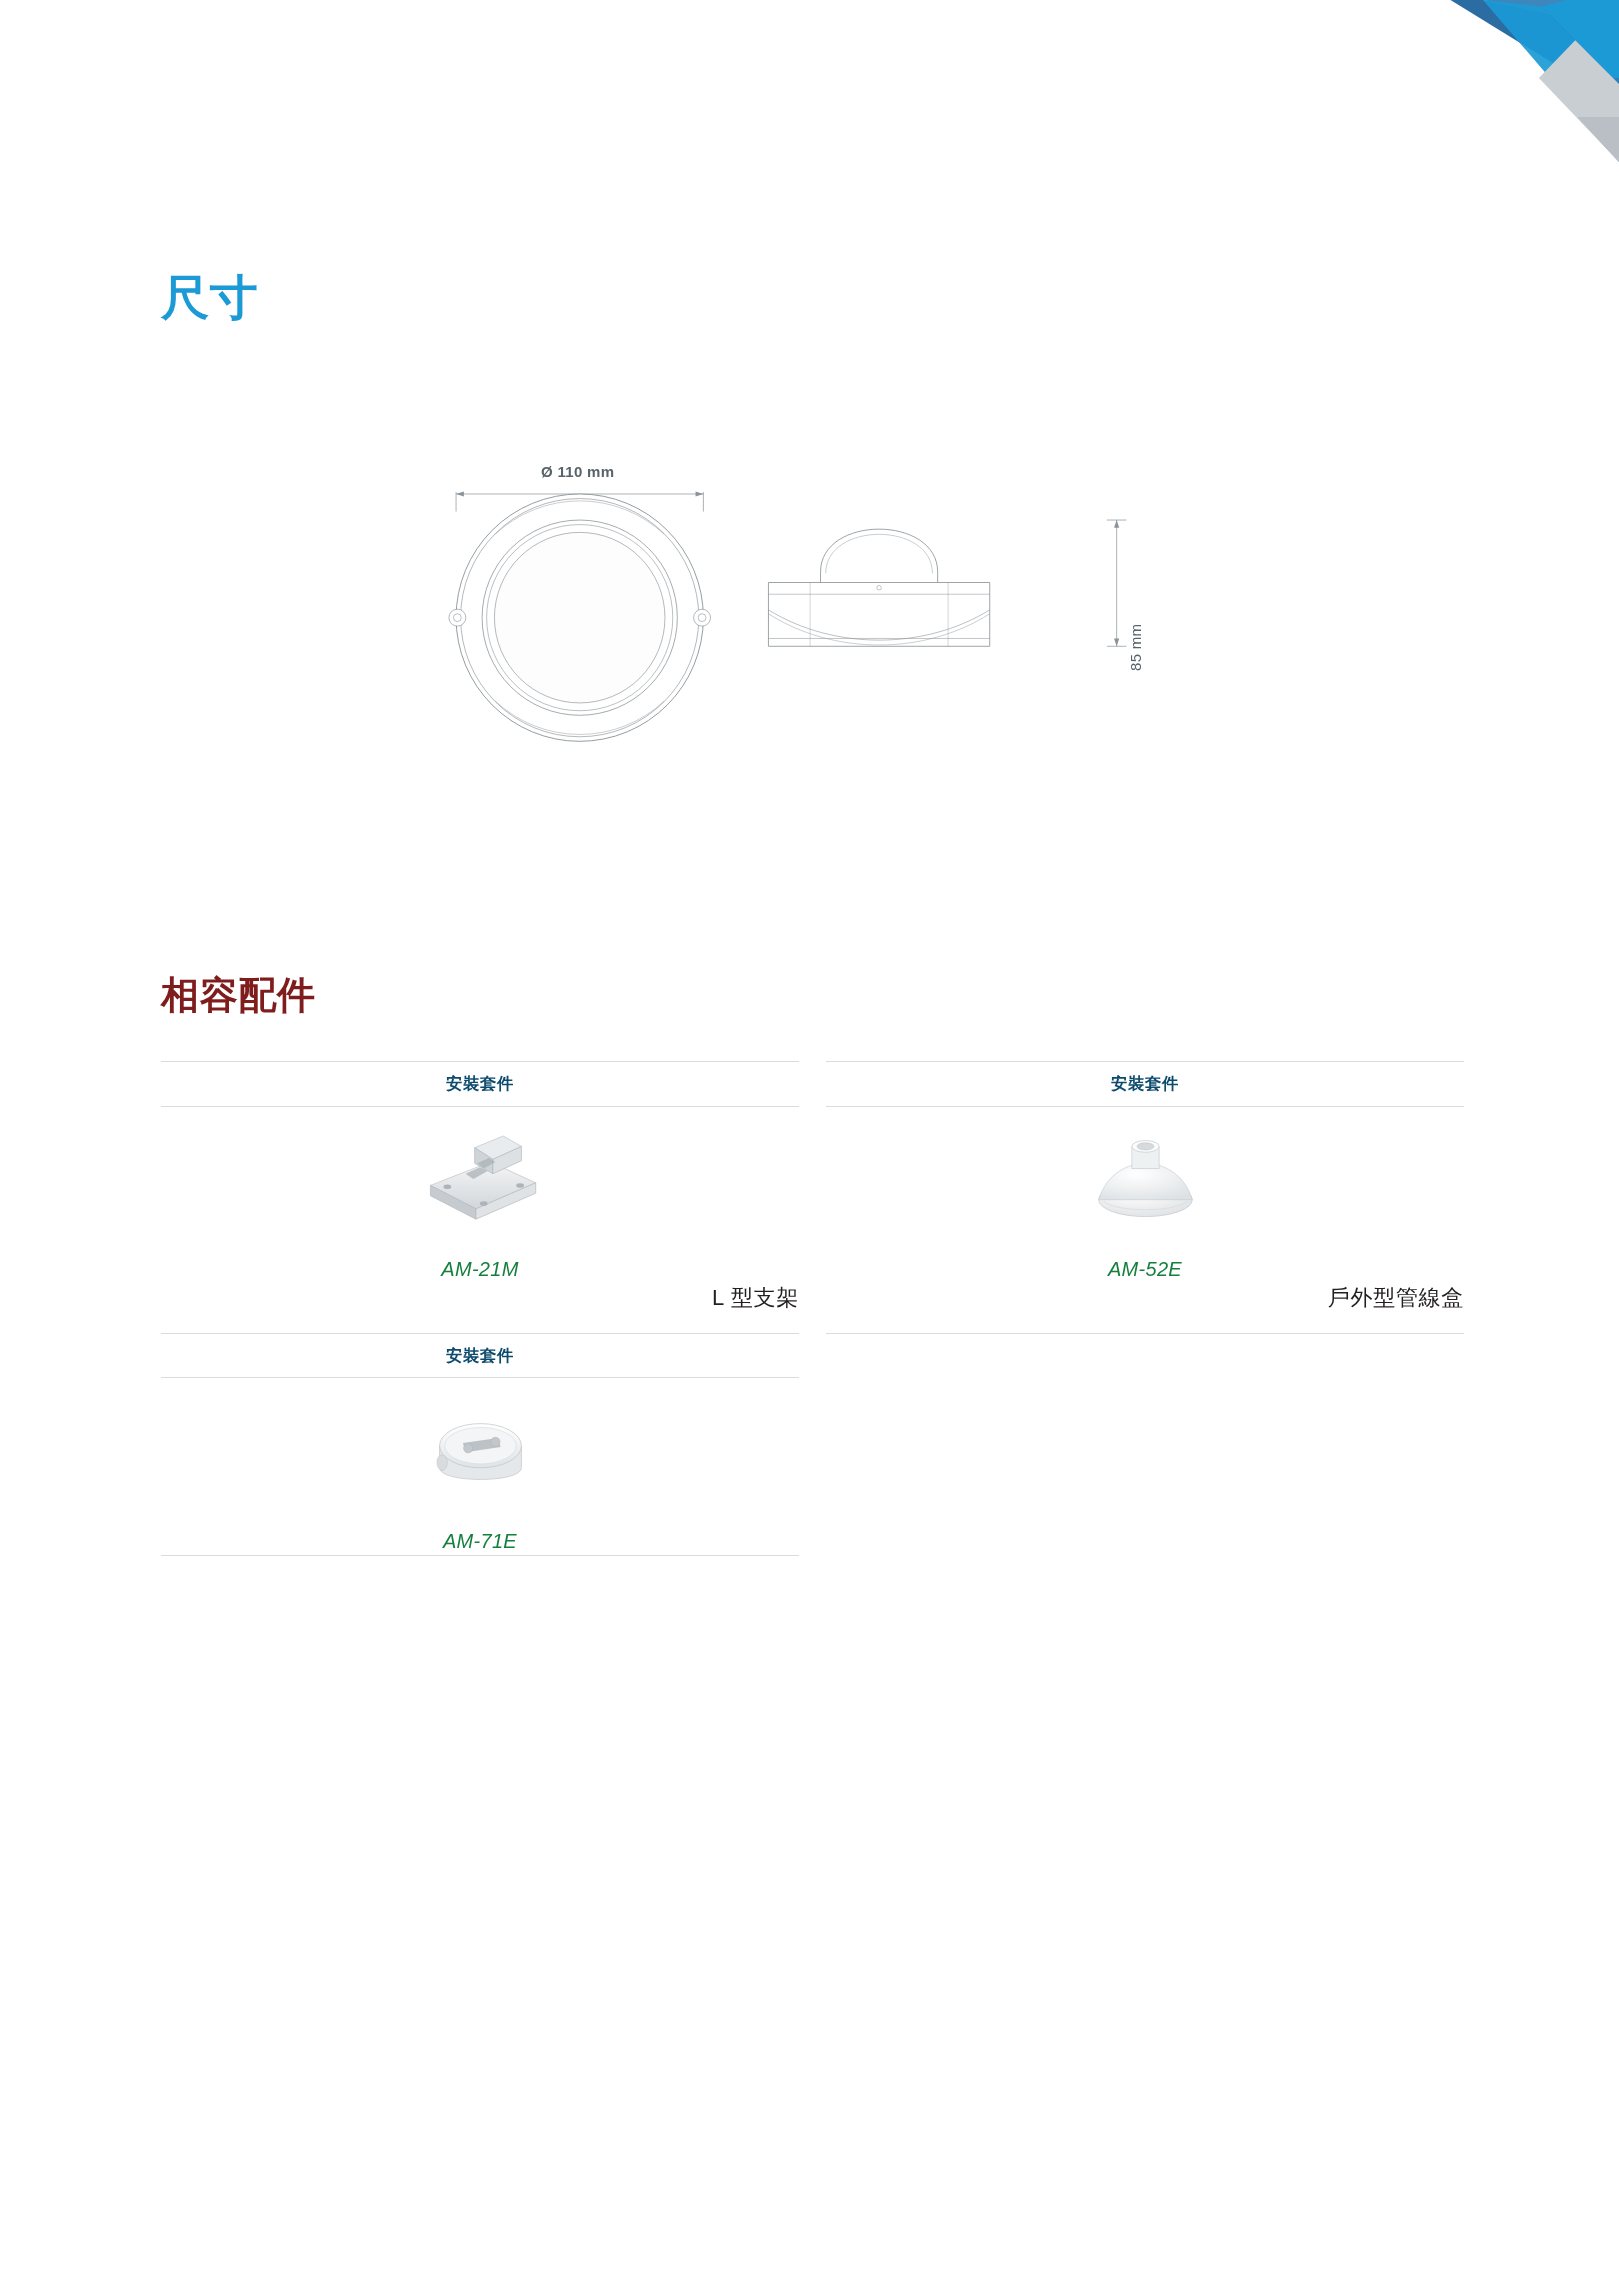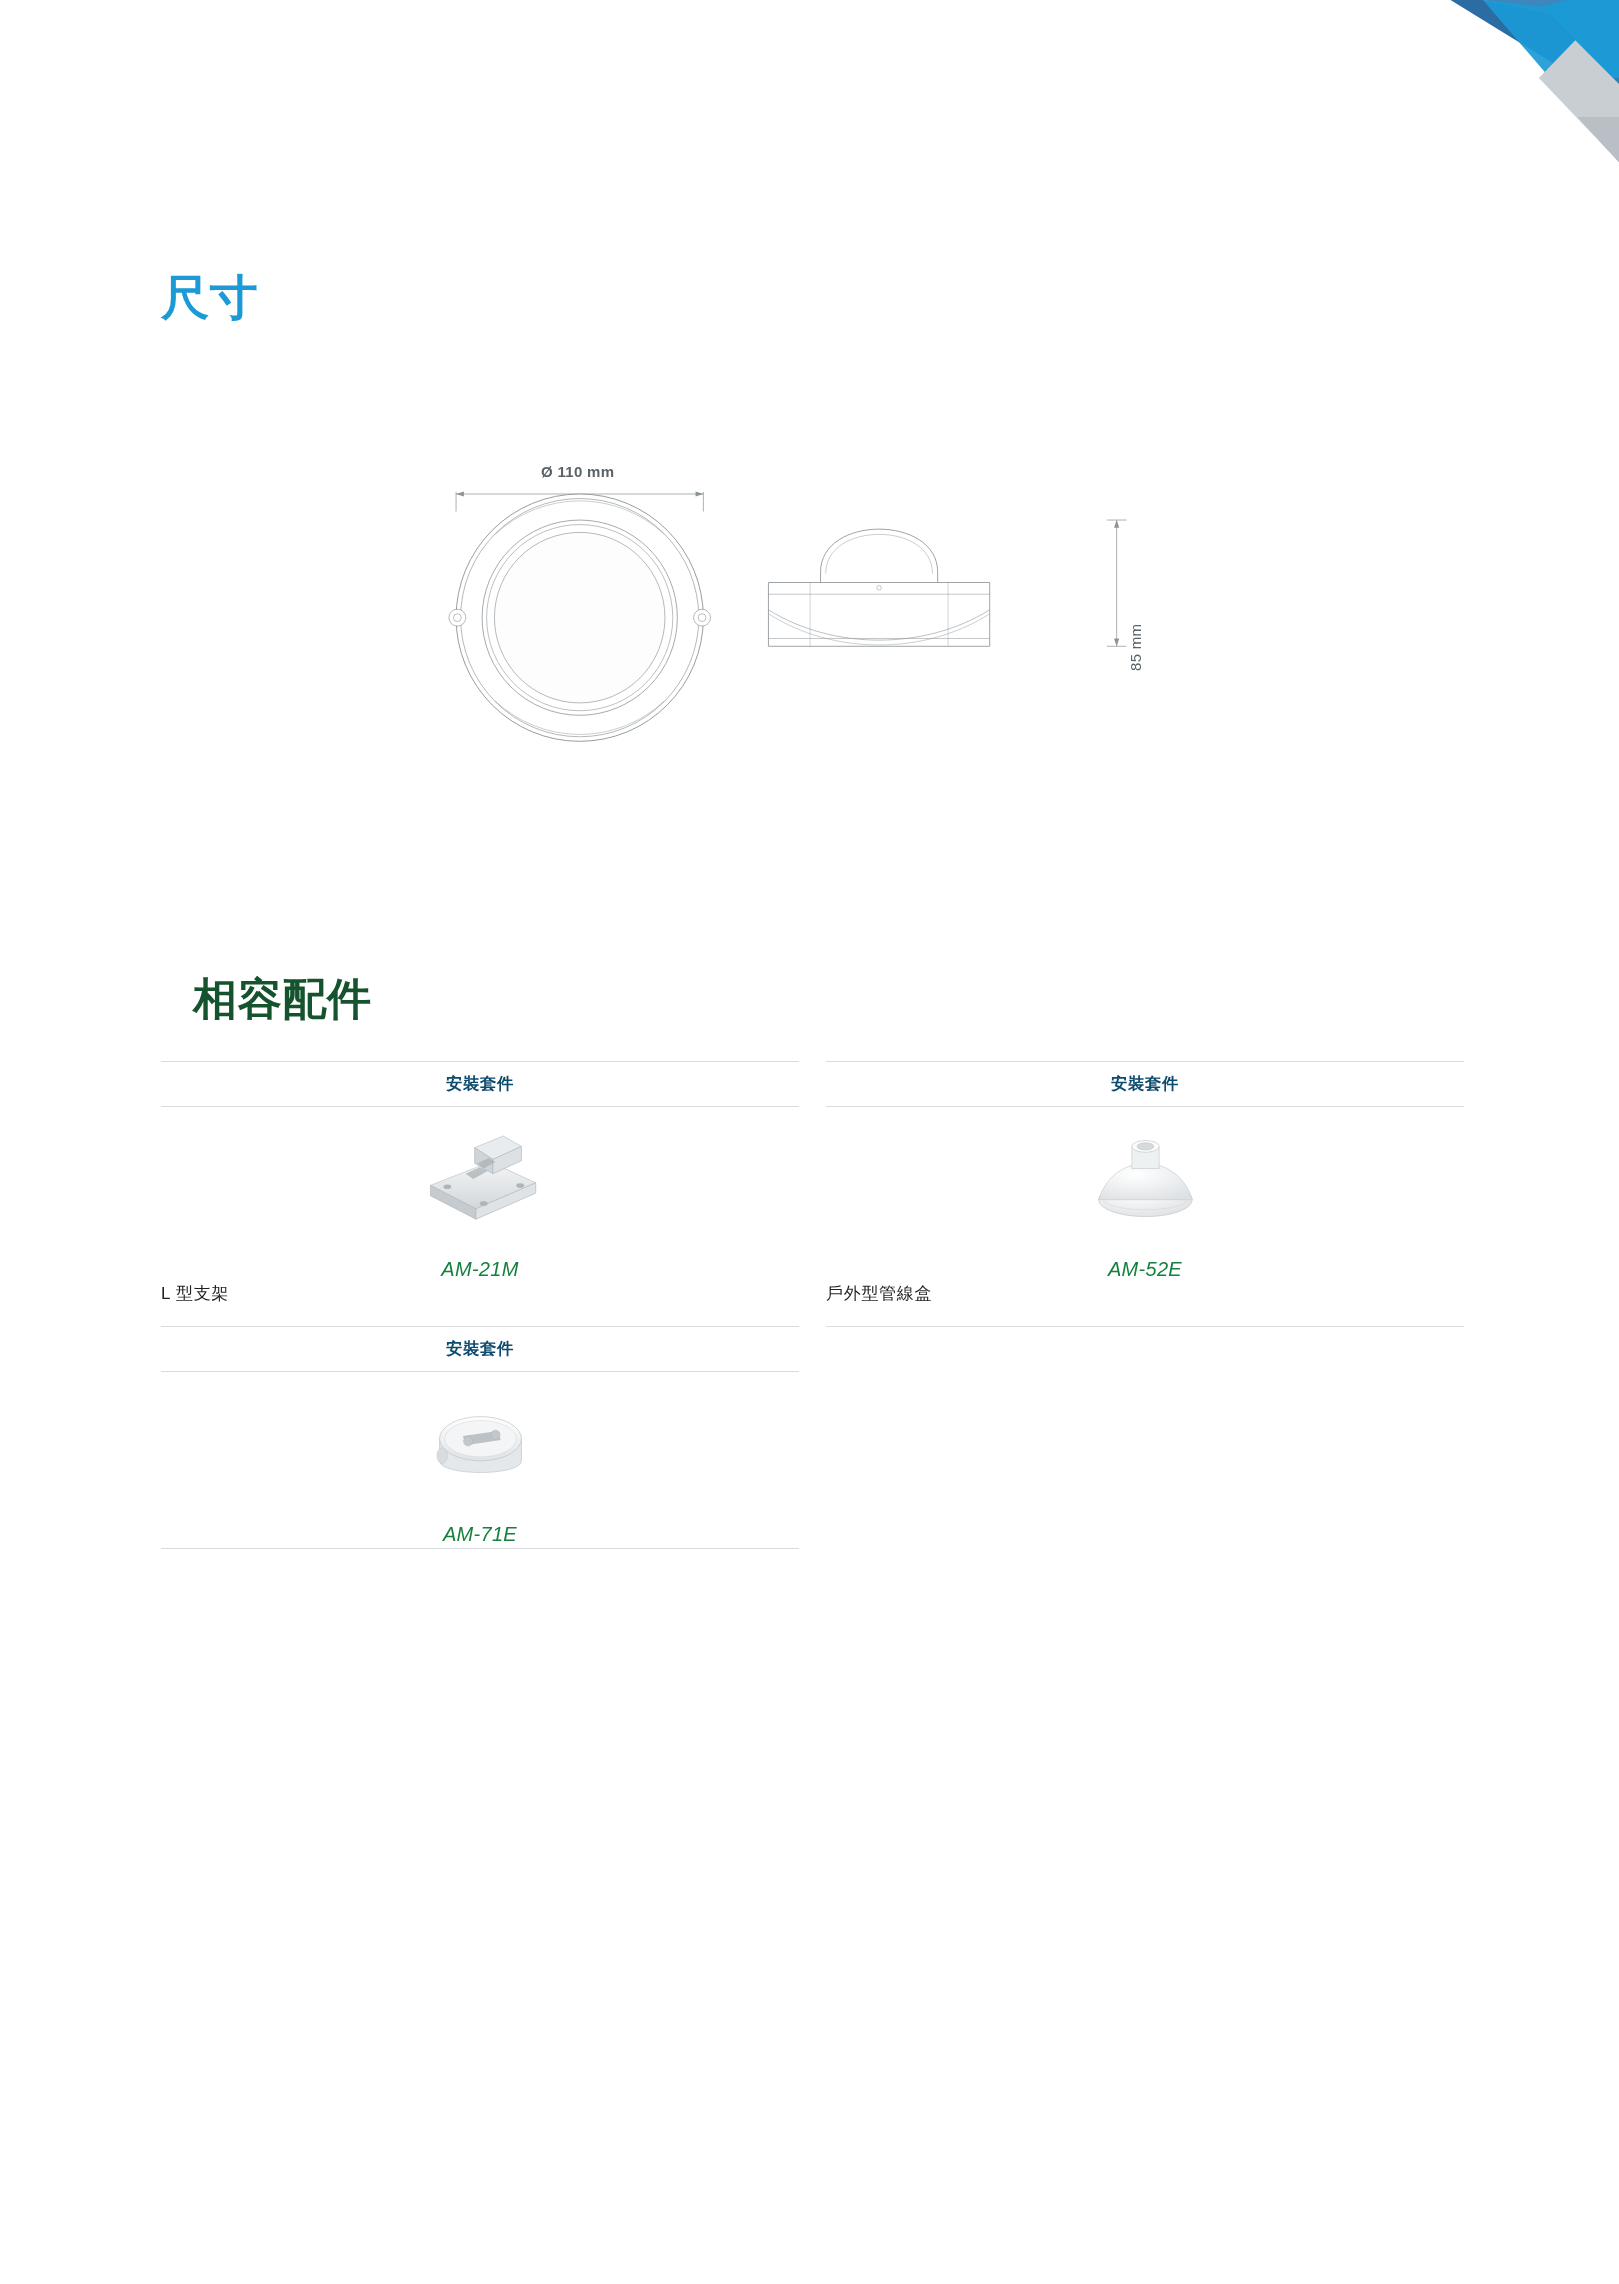--- a/index.html
+++ b/index.html
@@ -36,23 +36,22 @@
   }
   #dimensions-heading {
     left: 161px;
     top: 266px;
     font-size: 48px;
     color: #1b9ad6;
   }
   #accessories-heading {
     left: 161px;
     top: 970px;
-    font-size: 44px;
-    color: #14532d;
-    margin-left: 32px;
+    font-size: 38px;
+    color: #7f1d1d;
   }
 
   
   #dimension-drawing {
     position: absolute;
     left: 417px;
     top: 443px;
     width: 781px;
     height: 417px;
   }
@@ -114,22 +113,22 @@
   }
   .acc-model {
     text-align: center;
     font-size: 20px;
     color: #15803d;
     letter-spacing: 0.3px;
     line-height: 1.35;
     font-style: italic;
   }
   .acc-desc {
-    text-align: left;
-    font-size: 17px;
+    text-align: right;
+    font-size: 22px;
     color: #231f20;
     letter-spacing: 0.7px;
     line-height: 1.35;
     padding-bottom: 19.5px;
   }
   .acc-rule-bottom {
     height: 0.7px;
     background: #d8dcdf;
     width: 638px;
   }

